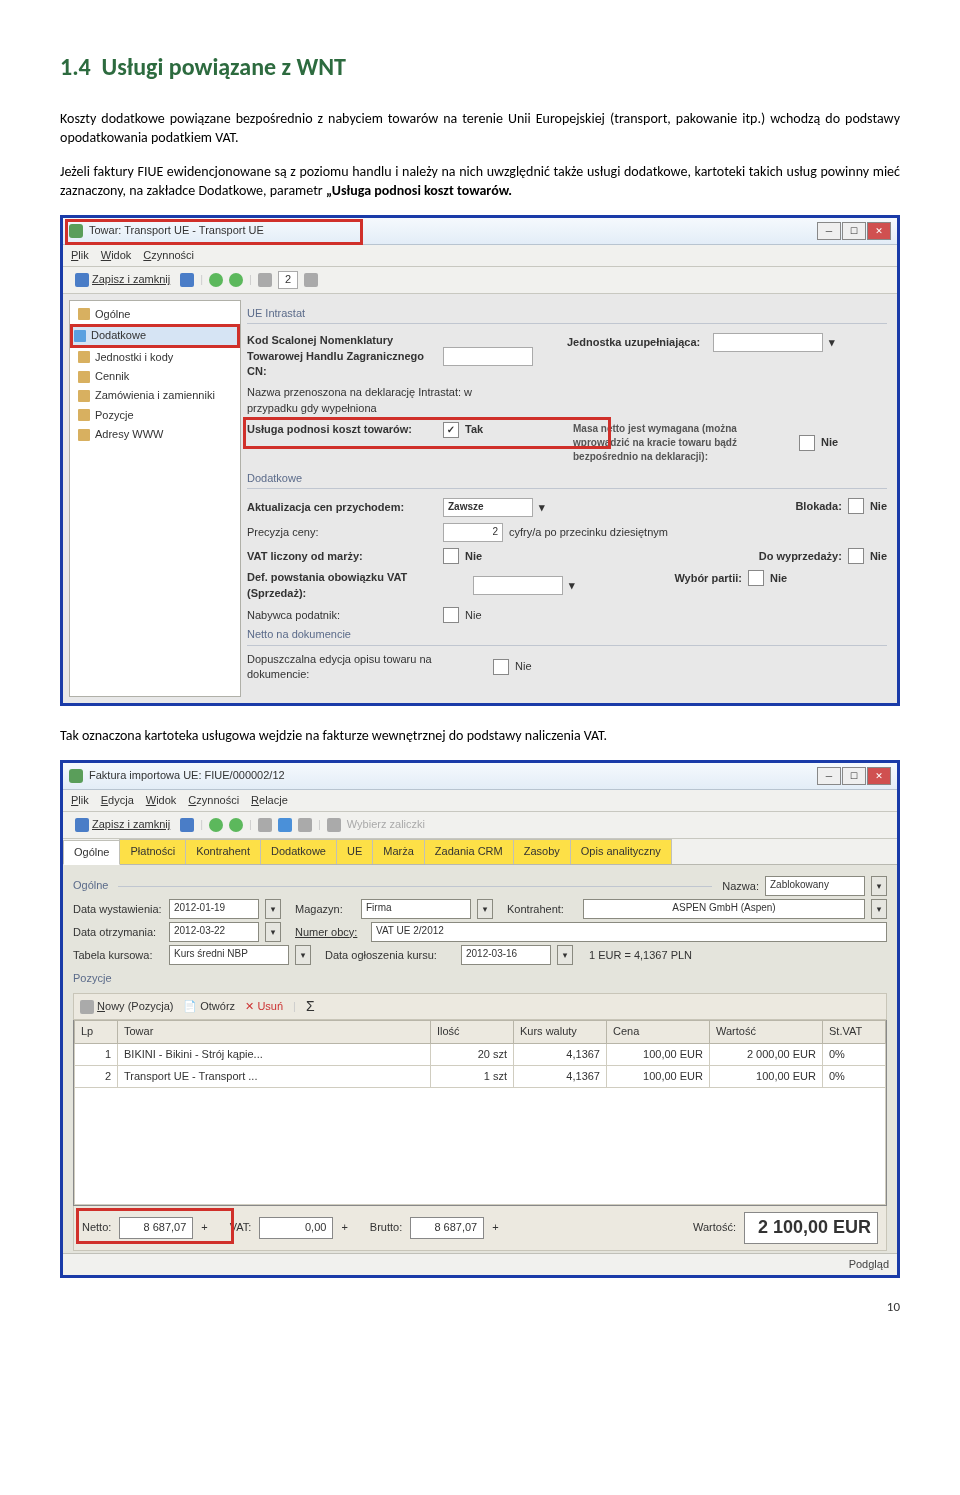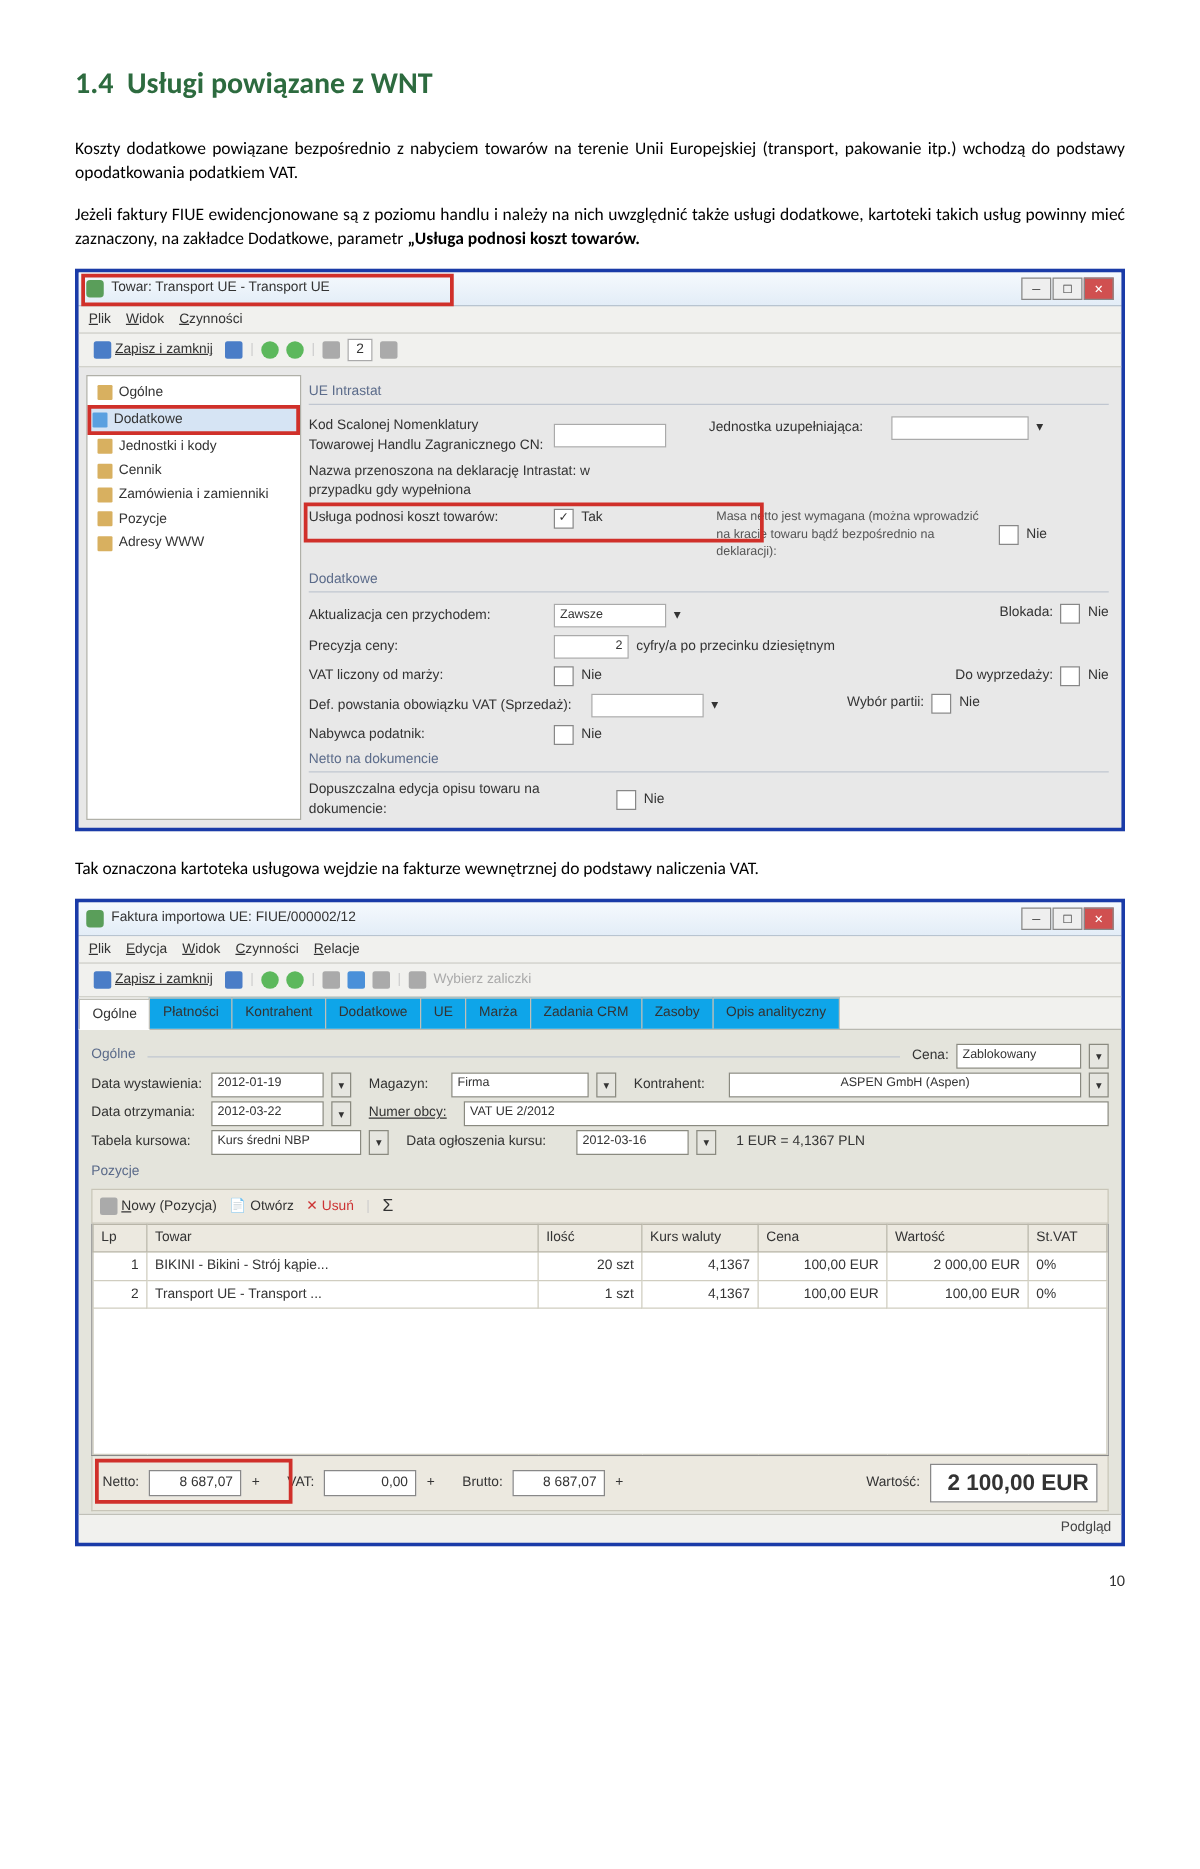--- a/index.html
+++ b/index.html
@@ -49,50 +49,50 @@
   .tb-btn { padding:1px 4px; display:flex; align-items:center; gap:3px; }
   .tb-icn { width:14px; height:14px; display:inline-block; }
   .icn-save { background:#4a7dc7; border-radius:2px; }
   .icn-green { background:#5cb85c; border-radius:50%; }
   .icn-blue { background:#4a90d9; border-radius:2px; }
   .icn-gray { background:#aaa; border-radius:2px; }
   .workarea1 { display:flex; background:#e8e8e8; min-height:290px; }
   .tree { width:170px; background:#fff; border-right:1px solid #b0b0a8; padding:4px 0; margin:6px; border:1px solid #b0b0a8; }
   .tree-item { padding:2px 8px; display:flex; align-items:center; gap:5px; }
   .tree-item .ticn { width:12px; height:12px; background:#d8b060; border-radius:1px; }
-  .splitpane { flex:1; padding:8px 10px 4px 0; position:relative; }
+  .splitpane { flex:1; padding:8px 10px 18px 0; position:relative; }
   .group-label { color:#5b6b8a; font-size:11px; border-bottom:1px solid #c0c6d0; margin:4px 0 6px 0; padding-bottom:2px; }
   .form-row { display:flex; align-items:center; margin:3px 0; gap:6px; }
   .form-row .lbl { width:190px; text-align:left; }
   .form-row .val { background:#fff; border:1px solid #aaa; padding:1px 4px; min-width:80px; height:15px; font-size:10px; }
   .form-row .chk { width:14px; height:14px; border:1px solid #888; background:#fff; display:inline-flex; align-items:center; justify-content:center; font-size:10px; }
   .form-row .side-note { font-size:10px; color:#555; margin-left:6px; max-width:220px; }
   .redbox { border:3px solid #d0302a; padding:1px; }
   .tabs { display:flex; background:#f1f1ee; border-bottom:1px solid #b8b8b0; }
-  .tab { padding:4px 10px; border:1px solid #c0c0b8; border-bottom:none; background:#0ea5e9; margin-right:-1px; font-size:11px; }
+  .tab { padding:4px 10px; border:1px solid #c0c0b8; border-bottom:none; background:#fde047; margin-right:-1px; font-size:11px; }
   .tab.active { background:#fff; border-bottom:1px solid #fff; position:relative; top:1px; }
   .innerpane { background:#e4e4dc; padding:8px 10px 2px 10px; }
   .fieldrow { display:flex; align-items:center; gap:6px; margin:3px 0; font-size:11px; }
   .fieldrow .flbl { min-width:90px; }
   .fieldrow .fbox { background:#fff; border:1px solid #8a8a80; padding:1px 4px; min-width:80px; height:16px; font-size:10px; }
   .fieldrow .drop { border:1px solid #8a8a80; background:#e6e6e0; width:14px; height:18px; display:inline-flex; align-items:center; justify-content:center; font-size:9px; }
   .sub-toolbar { background:#ece9e0; border:1px solid #c8c5b8; margin:6px 0 0 0; padding:3px 6px; display:flex; gap:10px; align-items:center; }
   .grid { background:#fff; border:1px solid #888; border-top:none; }
   .grid table { width:100%; border-collapse:collapse; font-size:11px; }
   .grid th { background:#ece9e0; border:1px solid #b8b5a8; padding:3px 6px; font-weight:normal; text-align:left; }
   .grid td { border:1px solid #d0cdc0; padding:3px 6px; background:#fff; }
   .grid .empty { height:110px; }
   .totals { background:#ece9e0; border:1px solid #c8c5b8; border-top:none; padding:6px 8px; display:flex; gap:8px; align-items:center; }
   .totals .tbox { background:#fff; border:1px solid #888; padding:2px 6px; min-width:60px; text-align:right; }
   .totals .big { font-size:18px; font-weight:bold; min-width:120px; }
   .totals .spacer { flex:1; }
   .statusbar { background:#f1f1ee; border-top:1px solid #c0c0b8; padding:3px 8px; text-align:right; font-size:11px; color:#444; }
   .pozycje-label { color:#5b6b8a; margin:6px 0 2px 0; font-size:11px; }
   .trow { display:flex; align-items:flex-start; }
-  .tcol { flex:1; }
+  .tcol { flex:1;font-weight:bold; }
   .page-num { text-align:right; margin-top:7px; color:#333; font-size:13px; }
 </style>
 </head>
 <body>
 
 <h2 class="section-title">
   <span>1.4</span>&nbsp;&nbsp;<span>Usługi powiązane z WNT</span>
 </h2>
 
 <p class="body">Koszty dodatkowe powiązane bezpośrednio z nabyciem towarów na terenie Unii Europejskiej (transport, pakowanie itp.) wchodzą do podstawy opodatkowania podatkiem VAT.</p>
@@ -318,21 +318,21 @@
     <div class="tab">UE</div>
     <div class="tab">Marża</div>
     <div class="tab">Zadania CRM</div>
     <div class="tab">Zasoby</div>
     <div class="tab">Opis analityczny</div>
   </div>
   <div class="innerpane">
     <div class="fieldrow">
       <span class="group-label" style="border:none;margin:0;">Ogólne</span>
       <span style="flex:1;border-bottom:1px solid #c0c6d0;margin:0 4px;"></span>
-      <span>Cena:</span>
+      <span>Nazwa:</span>
       <span class="fbox" style="min-width:90px;">Zablokowany</span>
       <span class="drop">▾</span>
     </div>
     <div class="fieldrow">
       <span class="flbl">Data wystawienia:</span>
       <span class="fbox">2012-01-19</span>
         <span class="drop">▾</span>
       <span class="flbl" style="min-width:60px;margin-left:8px;">Magazyn:</span>
       <span class="fbox" style="min-width:100px;">Firma</span>
         <span class="drop">▾</span>

